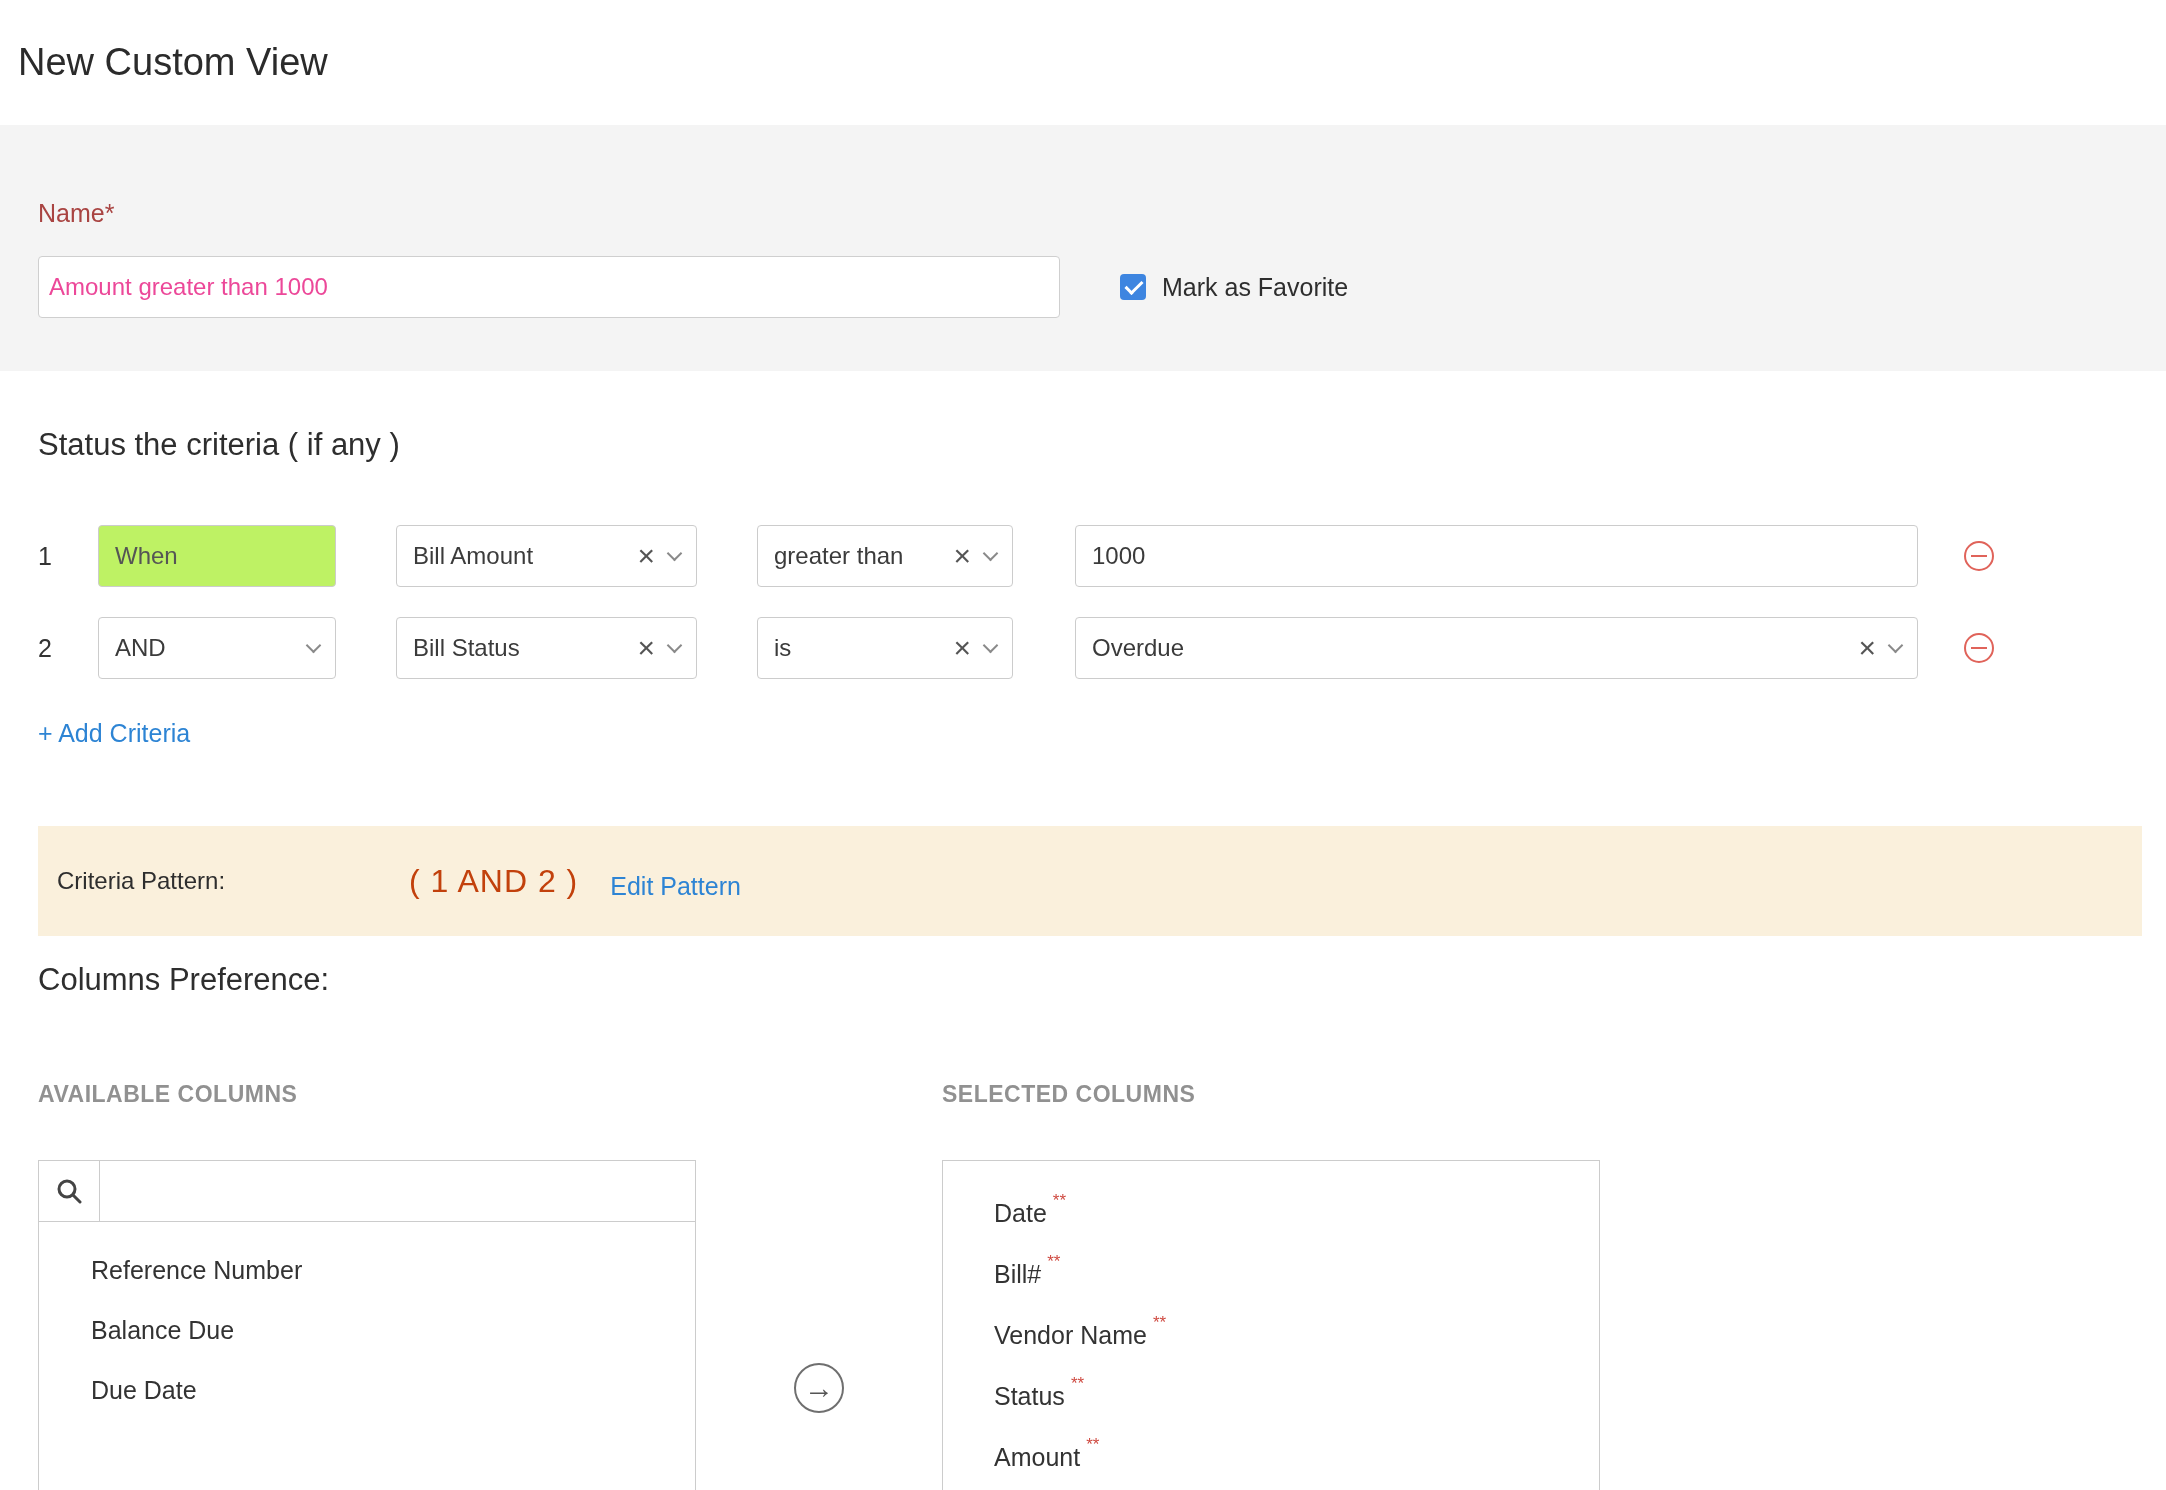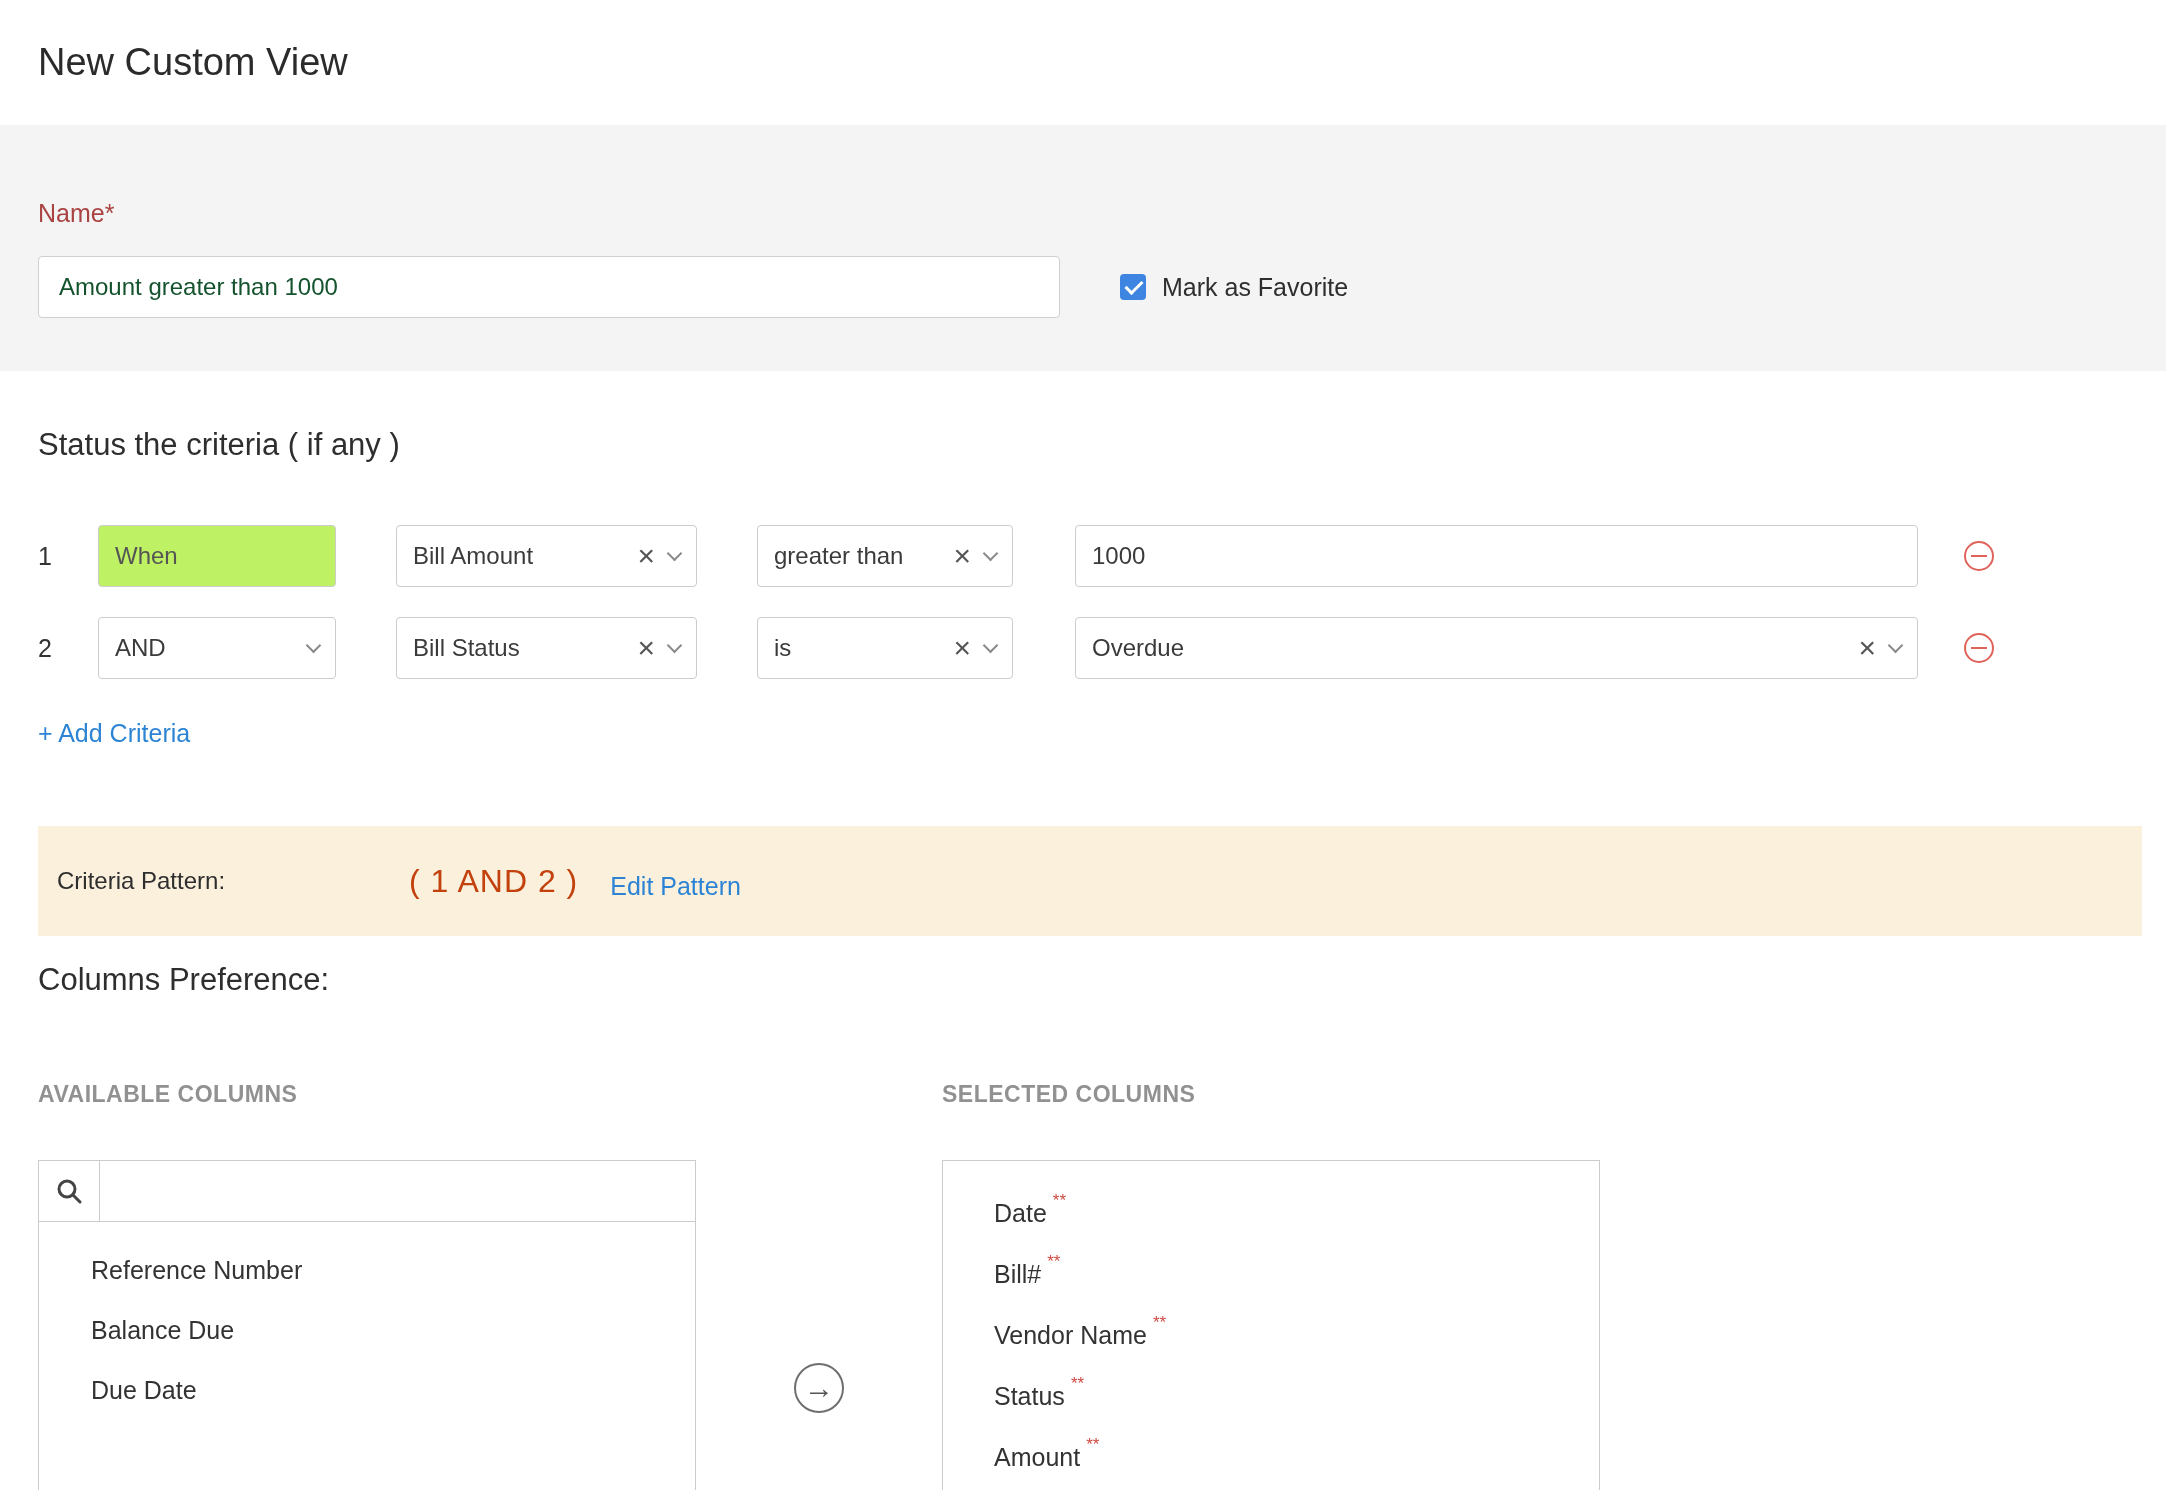--- a/index.html
+++ b/index.html
@@ -4,30 +4,30 @@
 <style>
   * { box-sizing: border-box; margin: 0; padding: 0; }
   html, body {
     width: 2166px; height: 1490px; overflow: hidden;
     background: #ffffff;
     font-family: "Liberation Sans", sans-serif;
     color: #333333;
   }
 
   
-  .header { height: 125px; display: flex; align-items: center; padding-left: 38px; background: #ffffff; }
+  .header { height: 125px; display: flex; align-items: center; padding-left: 18px; background: #ffffff; }
   .page-title { font-size: 38px; font-weight: 400; color: #2b2b2b; }
 
   
   .name-band { background: #f4f4f4; height: 246px; padding: 74px 0 0 38px; }
   .name-label { font-size: 25px; color: #a94442; margin-bottom: 28px; }
   .name-row { display: flex; align-items: center; }
   .name-input {
     width: 1022px; height: 62px; border: 1px solid #cfcfcf; border-radius: 4px;
-    background: #ffffff; font-size: 24px; color: #14532d; padding: 0 20px;
+    background: #ffffff; font-size: 24px; color: #ec4899; padding: 0 10px;
     font-family: "Liberation Sans", sans-serif; outline: none;
   }
   .fav-group { display: flex; align-items: center; margin-left: 60px; cursor: pointer; }
   .checkbox {
     width: 26px; height: 26px; border-radius: 4px; background: #3d85e0; position: relative; display: inline-block;
   }
   .checkbox::after {
     content: ""; position: absolute; left: 9px; top: 3px; width: 7px; height: 14px;
     border-right: 3px solid #fff; border-bottom: 3px solid #fff; transform: rotate(45deg);
   }

